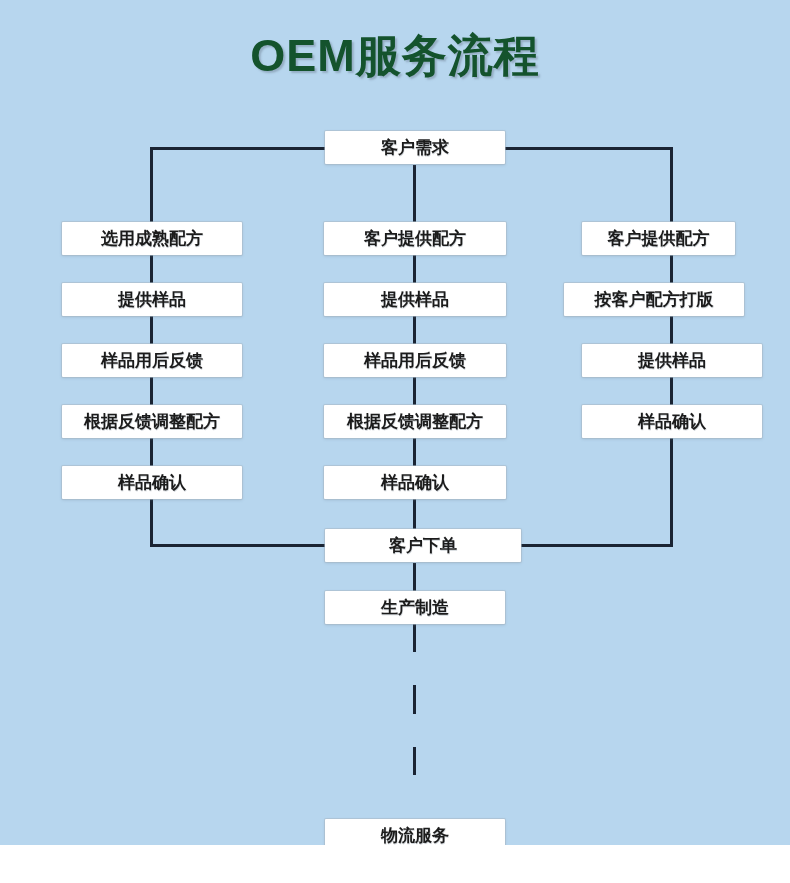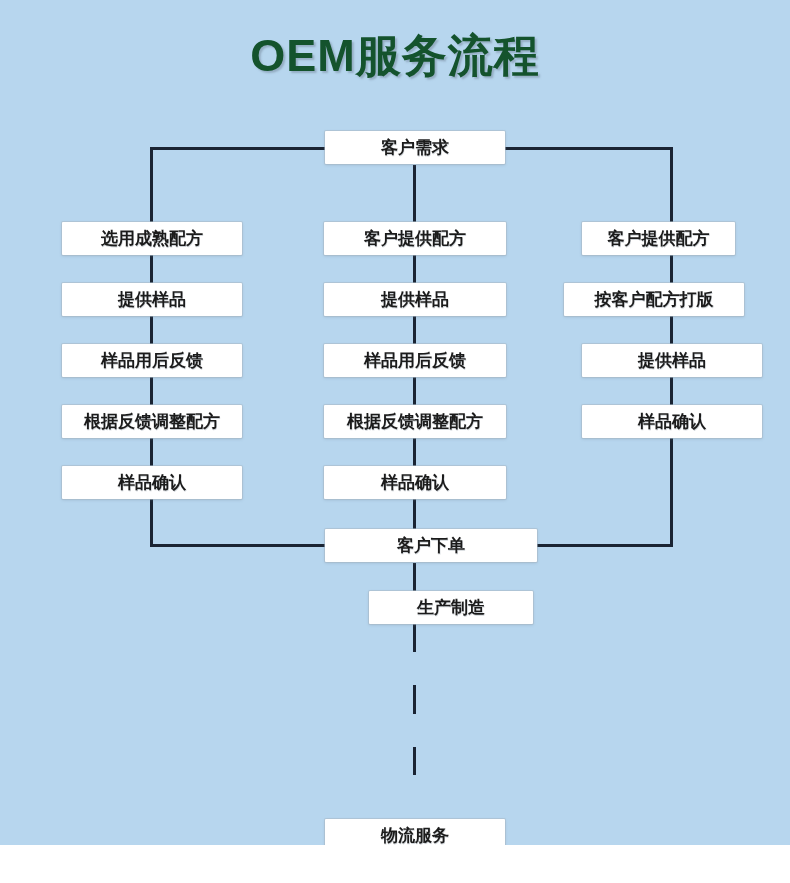--- a/index.html
+++ b/index.html
@@ -159,24 +159,24 @@
   <div class="node" style="left:564px; top:283px; width:180px;">
     <span>按客户配方打版</span>
   </div>
   <div class="node" style="left:582px; top:344px; width:180px;">
     <span>提供样品</span>
   </div>
   <div class="node" style="left:582px; top:405px; width:180px;">
     <span>样品确认</span>
   </div>
 
-  <div class="node" style="left:325px; top:529px; width:212px;justify-content:center;">
+  <div class="node" style="left:325px; top:529px; width:196px;justify-content:center;">
     <span>客户下单</span>
   </div>
-  <div class="node" style="left:325px; top:591px; width:164px;margin-left:44px;">
+  <div class="node" style="left:325px; top:591px; width:180px;">
     <span>生产制造</span>
   </div>
   <div class="node" style="left:325px; top:819px; width:180px;">
     <span>物流服务</span>
   </div>
 
 </div>
 <div id="whitestrip"></div>
 
 </body></html>

